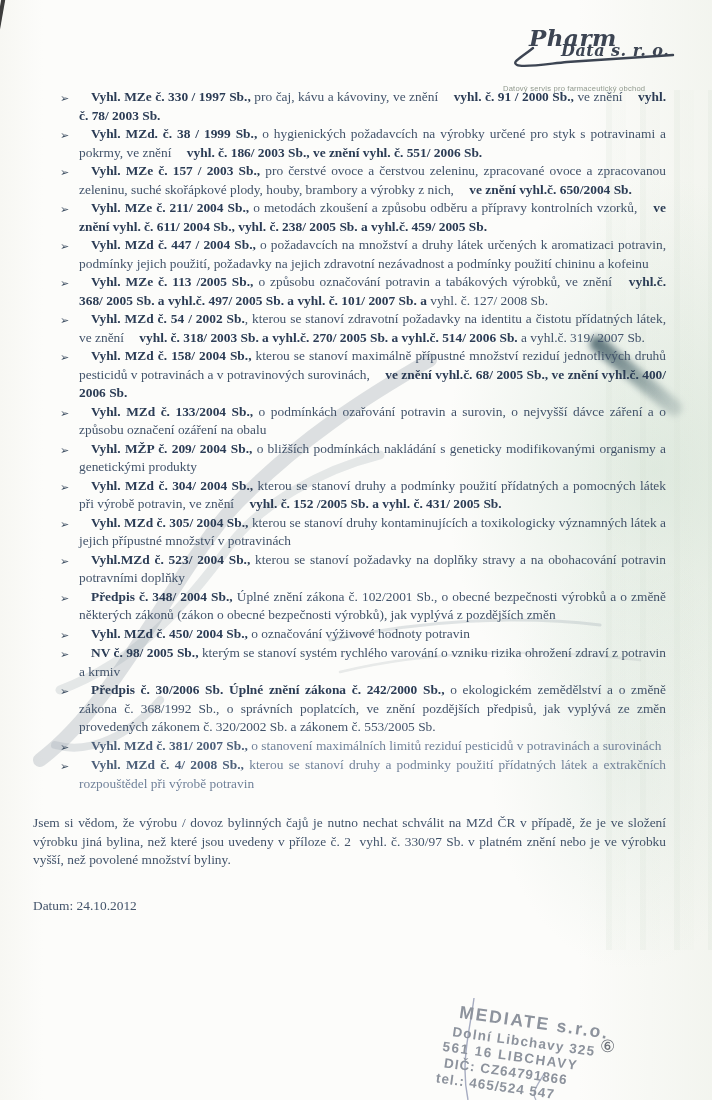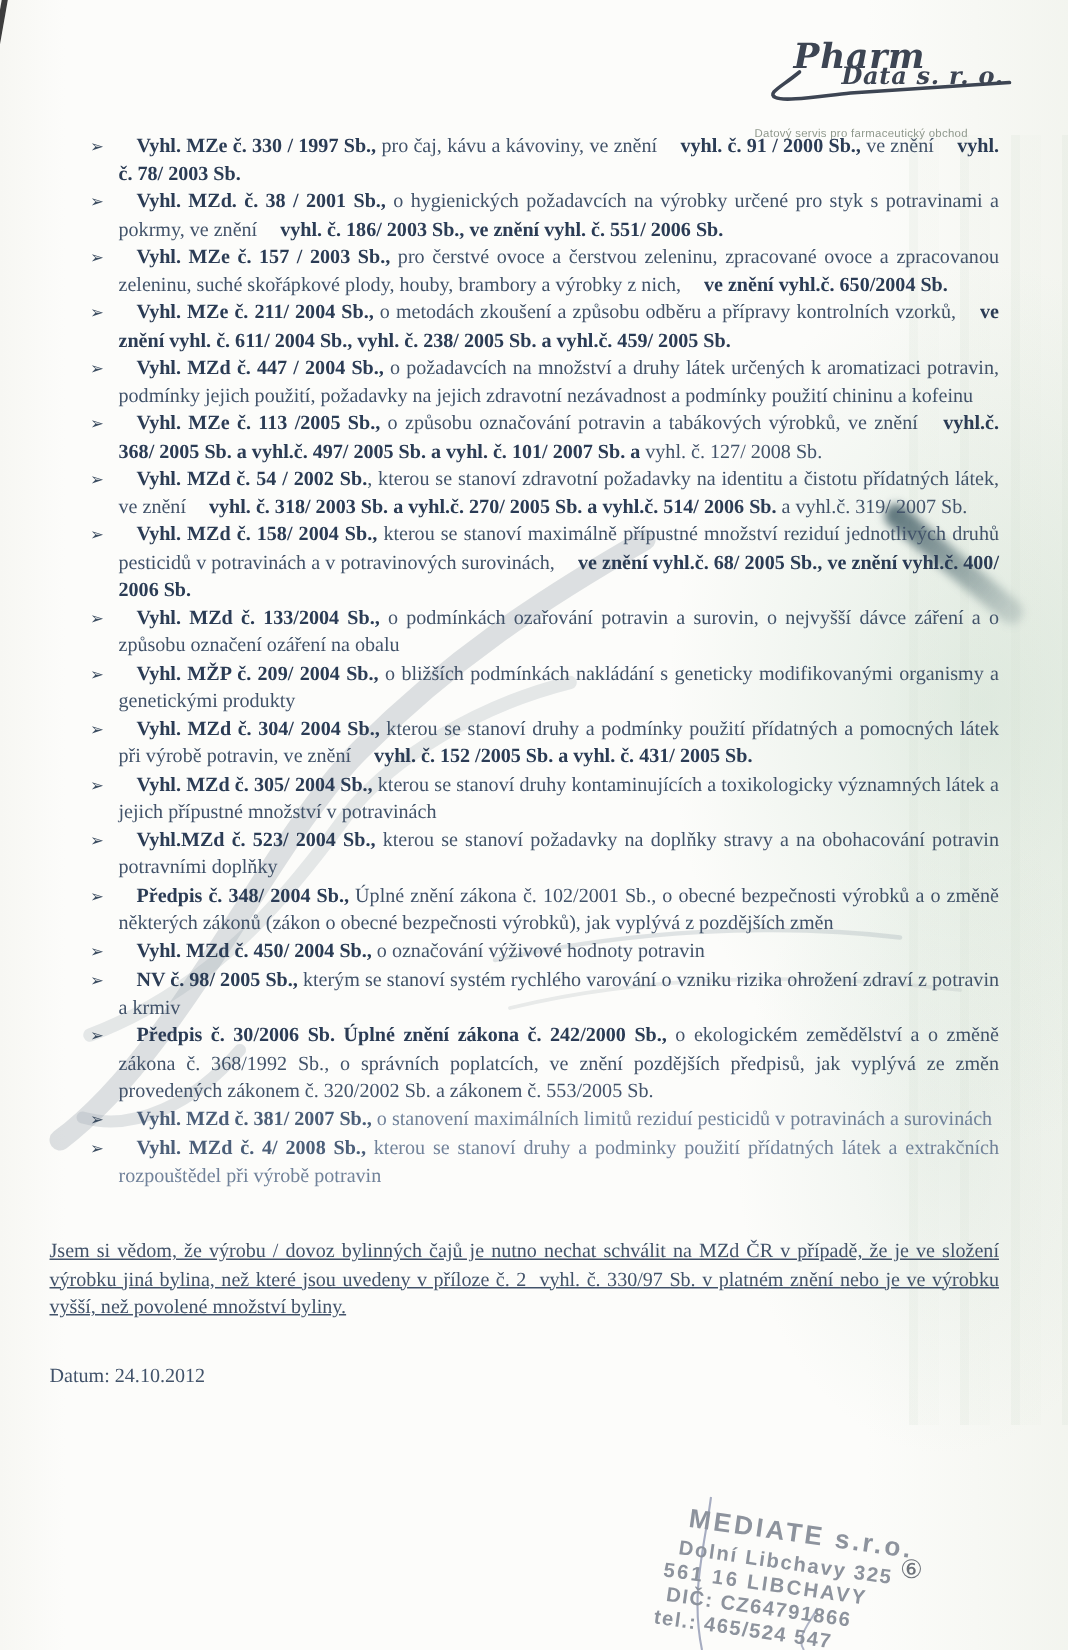--- a/index.html
+++ b/index.html
@@ -31,21 +31,21 @@
 
   
   .content{position:absolute;left:33px;top:88px;width:633px;font-size:13.4px;line-height:18.5px;text-align:justify;}
   .list{margin-left:27px;}
   .item{display:flex;align-items:flex-start;}
   .item .bullet{flex:none;width:19px;font-size:11px;color:#3b4c60;padding-top:1px;}
   .item .itext{flex:1;text-align:justify;}
   .item b{color:#2b3c55;margin-left:12px;}
   .item:nth-child(18), .item:nth-child(19){color:#71829a;}
   .item:nth-child(18) b, .item:nth-child(19) b{color:#4c5f79;font-family:Liberation Serif, serif;}
-  .closing{margin-top:32px;text-decoration:underline;}
+  .closing{margin-top:21px;}
   .footer-row{display:flex;justify-content:space-between;margin-top:27px;gap:32px;}
 
   
   .stamp{position:absolute;left:447px;top:1000px;transform:rotate(8deg);transform-origin:left top;
     font-family:"Liberation Sans",sans-serif;font-weight:bold;color:#8d939d;white-space:nowrap;}
   .stamp .s1{font-size:17.5px;letter-spacing:2px;margin-left:14px;}
   .stamp .s2{font-size:13.5px;letter-spacing:1.2px;margin-left:10px;margin-top:2px;}
   .stamp .s3{font-size:13.5px;letter-spacing:1.6px;margin-left:2px;margin-top:1px;}
   .stamp .s4{font-size:13.5px;letter-spacing:1px;margin-left:6px;margin-top:1px;}
   .stamp .s5{font-size:13.5px;letter-spacing:1px;margin-left:0;margin-top:1px;}
@@ -80,21 +80,21 @@
   <div class="tagline">Datový servis pro farmaceutický obchod</div>
 
   <div class="content">
     <div class="list">
         <div class="item">
           <span class="bullet">➢</span>
           <div class="itext"><b>Vyhl. MZe č. 330 / 1997 Sb.,</b><span> pro čaj, kávu a kávoviny, ve znění </span><b>vyhl. č. 91 / 2000 Sb.,</b><span> ve znění </span><b>vyhl. č. 78/ 2003 Sb.</b></div>
         </div>
         <div class="item">
           <span class="bullet">➢</span>
-          <div class="itext"><b>Vyhl. MZd. č. 38 / 2001 Sb.,</b><span> o hygienických požadavcích na výrobky určené pro styk s potravinami a pokrmy, ve znění </span><b>vyhl. č. 186/ 2003 Sb., ve znění vyhl. č. 551/ 2006 Sb.</b></div>
+          <div class="itext"><b>Vyhl. MZd. č. 38 / 1999 Sb.,</b><span> o hygienických požadavcích na výrobky určené pro styk s potravinami a pokrmy, ve znění </span><b>vyhl. č. 186/ 2003 Sb., ve znění vyhl. č. 551/ 2006 Sb.</b></div>
         </div>
         <div class="item">
           <span class="bullet">➢</span>
           <div class="itext"><b>Vyhl. MZe č. 157 / 2003 Sb.,</b><span> pro čerstvé ovoce a čerstvou zeleninu, zpracované ovoce a zpracovanou zeleninu, suché skořápkové plody, houby, brambory a výrobky z nich, </span><b>ve znění vyhl.č. 650/2004 Sb.</b></div>
         </div>
         <div class="item">
           <span class="bullet">➢</span>
           <div class="itext"><b>Vyhl. MZe č. 211/ 2004 Sb.,</b><span> o metodách zkoušení a způsobu odběru a přípravy kontrolních vzorků, </span><b>ve znění vyhl. č. 611/ 2004 Sb., vyhl. č. 238/ 2005 Sb. a vyhl.č. 459/ 2005 Sb.</b></div>
         </div>
         <div class="item">

